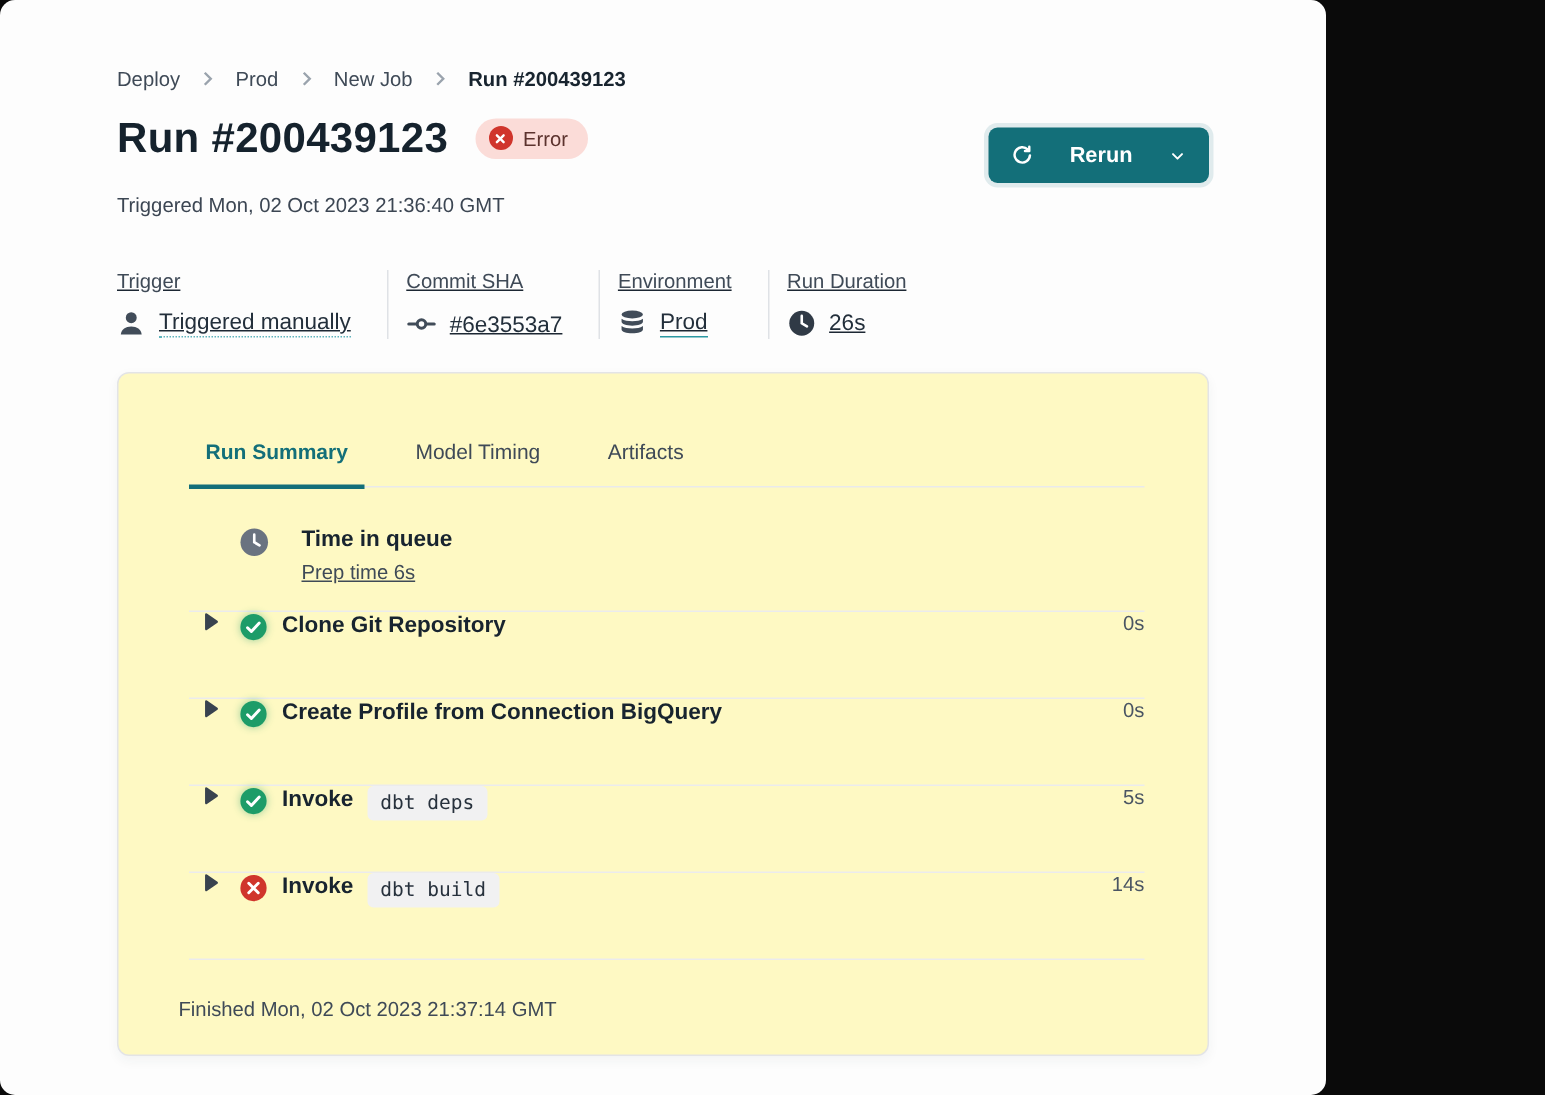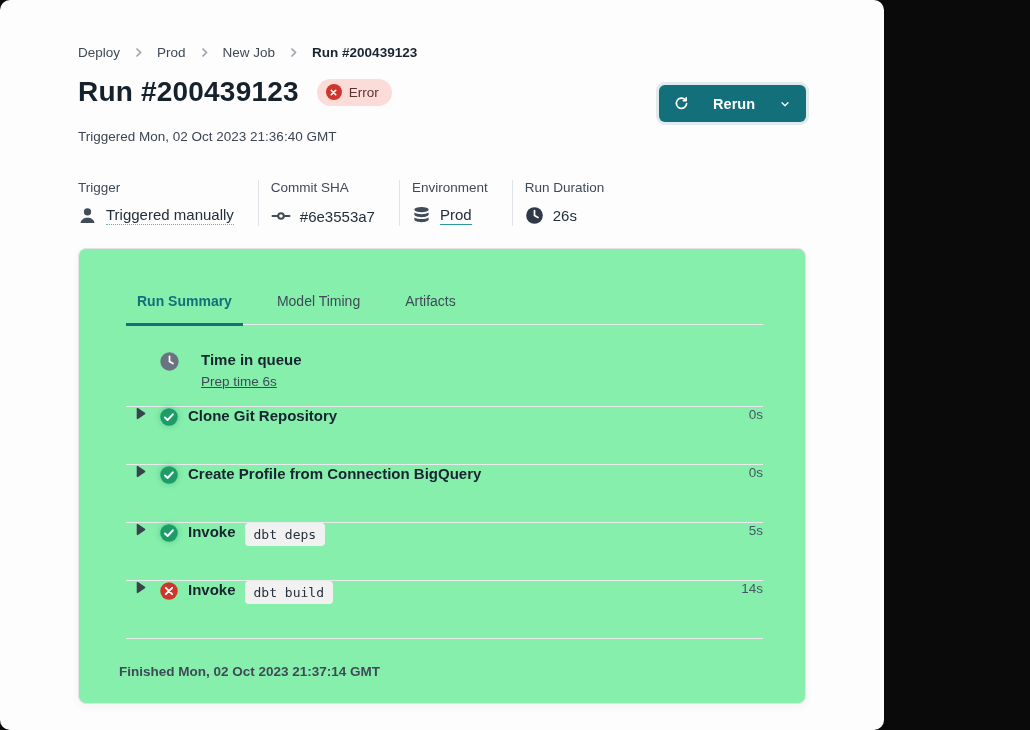--- a/index.html
+++ b/index.html
@@ -31,31 +31,31 @@
     margin-top:9px; display:flex; align-items:center; gap:24px;
     background:#136f79; color:#fff; border:none; border-radius:6px;
     height:37px; padding:0 15px; font-size:14.5px; font-weight:700;
     font-family:"Liberation Sans", sans-serif; cursor:pointer;
     box-shadow:0 0 0 3px rgba(19,111,121,0.12);
   }
 
   .triggered { margin:7px 78px 0; font-size:13.5px; color:#3c4653; }
 
   
-  .meta-row { display:flex; margin:36px 78px 0; }
+  .meta-row { display:flex; margin:36px 78px 0;text-decoration:underline; }
   .meta-col + .meta-col { border-left:1px solid #dfe2e6; margin-left:24px; padding-left:12px; }
   .meta-label { font-size:13.5px; color:#3f4a57; }
   .meta-value { display:flex; align-items:center; gap:9px; margin-top:11px; font-size:15px; color:#232f3b;text-align:center; }
   .meta-value .val { font-weight:400; }
   .dotted-u { border-bottom:1.6px dotted #5fb3bc; padding-bottom:1px; cursor:default; }
   .teal-u { border-bottom:1.6px solid #2b98a2; padding-bottom:1px; cursor:pointer; color:#232f3b; }
 
   
   .card {
-    margin:22px 78px 0; height:456px; background:#86efac;
+    margin:22px 78px 0; height:456px; background:#fef9c3;
     border:1px solid #e3e4e6; border-radius:8px;
     box-shadow:0 3px 8px rgba(40,50,60,0.05);
   }
   .tabs { display:flex; margin:44px 42px 0 47px; border-bottom:1px solid #e9eaec; }
   .tab { font-size:14px; color:#3f4a57; padding:0 11px 14px; margin-right:23px; cursor:pointer; }
   .tab.active { color:#136f79; font-weight:700; border-bottom:3px solid #136f79; margin-bottom:-2px; }
 
   .content { margin:0 42px 0 47px; }
   .divider { height:1px; background:#ebebed; }
 
@@ -69,21 +69,21 @@
   .caret { margin-left:10px; display:flex; cursor:pointer; }
   .status-icon { margin-left:13px; display:flex; }
   .status-icon.success svg { filter:drop-shadow(0 0 3px rgba(29,156,104,0.45)); }
   .step-title { margin-left:9px; font-size:15px; font-weight:700; color:#18242f; }
   .chip {
     margin-left:9px; background:#f1f1f2; border-radius:4px; padding:4px 9px;
     font-family:"DejaVu Sans Mono", monospace; font-size:13px; color:#27313c;
   }
   .duration { margin-left:auto; font-size:13.5px; color:#4a5563; }
 
-  .finished { padding:25px 0 0 40px; font-size:13.5px; color:#3f4a57;font-weight:bold; }
+  .finished { padding:25px 0 0 40px; font-size:13.5px; color:#3f4a57; }
 
   svg { display:block; }
 </style>
 </head>
 <body>
 
 <div class="page">
 
   <nav class="breadcrumb">
     <span class="crumb">Deploy</span>

